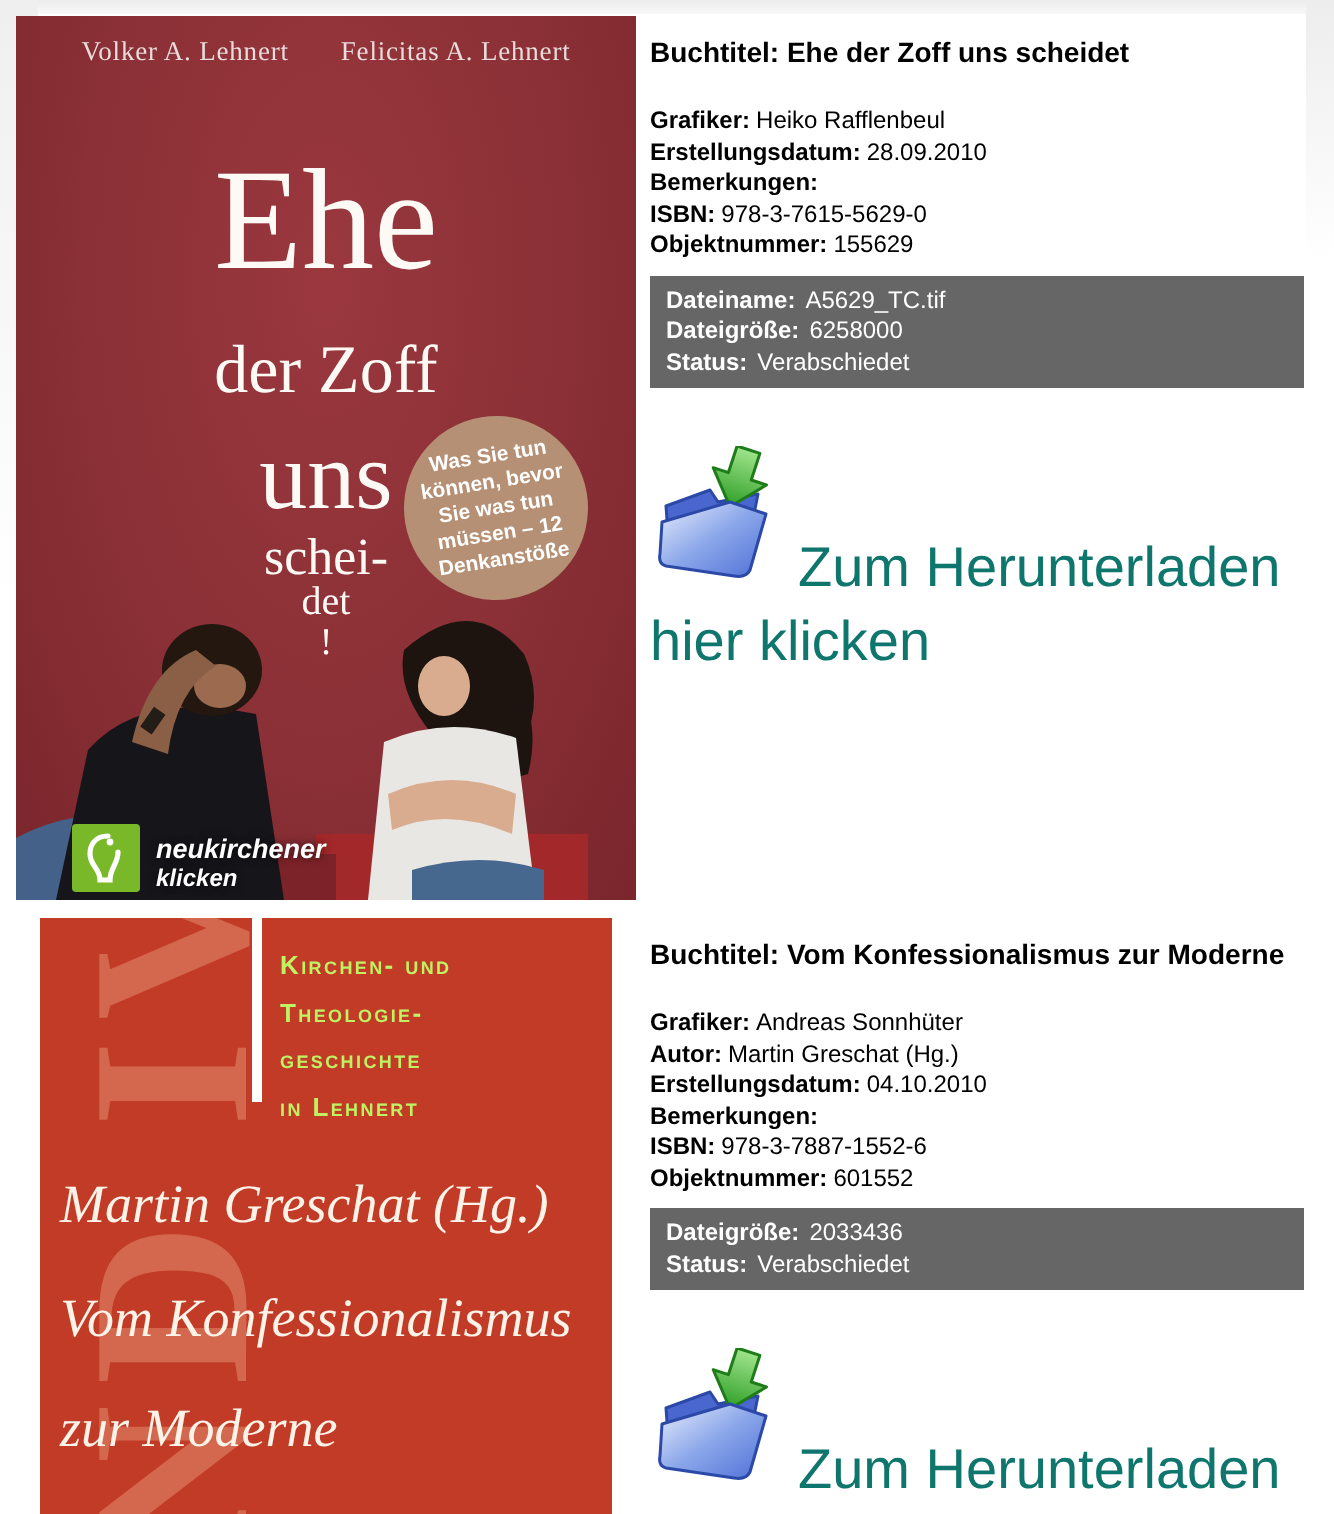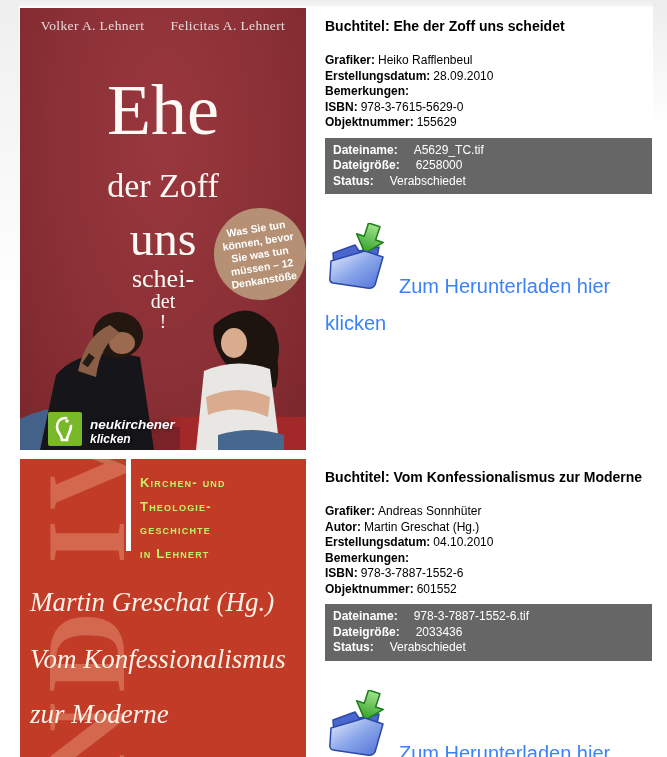--- a/index.html
+++ b/index.html
@@ -12,22 +12,22 @@
   
   .top-shade{position:absolute;left:0;top:0;right:0;height:7px;
     background:linear-gradient(#ececec,#f8f8f8);}
   .right-shade{position:absolute;right:0;top:0;width:14px;height:130px;
     background:linear-gradient(#ededed,#ffffff);}
   .left-shade{position:absolute;left:0;top:0;width:19px;height:300px;
     background:linear-gradient(#efefef,#ffffff);}
 
   
   .cover{position:absolute;overflow:hidden;}
-  #cover1{left:20px;top:8px;width:286px;height:442px;
-    background:radial-gradient(ellipse at 50% 30%, #9a383e 0%, #8a3036 55%, #7a262c 100%);}
+  #cover1{left:8px;top:8px;width:286px;height:442px;
+    background:radial-gradient(ellipse at 50% 30%, #9a383e 0%, #8a3036 55%, #7a262c 100%);padding-left:24px;}
   #cover2{left:20px;top:459px;width:286px;height:443px;background:#c23b27;}
 
   .c1-authors{position:absolute;top:10px;left:0;right:0;display:flex;
     justify-content:center;gap:26px;
     font-family:"Liberation Serif",serif;font-size:13.5px;color:#eadcdc;letter-spacing:.4px;z-index:2;}
   .c1-title{position:absolute;top:52px;left:0;right:0;text-align:center;color:#fdfaf6;
     font-family:"Liberation Serif",serif;z-index:2;}
   .t-ehe{font-size:72px;line-height:100px;}
   .t-zoff{font-size:34px;line-height:52px;}
   .t-uns{font-size:48px;line-height:54px;}
@@ -65,22 +65,22 @@
   .c2-title2{top:240px;}
 
   
   .info{position:absolute;left:325px;width:330px;padding-top:10px;font-size:12px;line-height:15.5px;}
   #info1{top:8px;}
   #info2{top:459px;}
   .heading{font-weight:bold;font-size:14px;line-height:17px;margin:0 0 18px 0;}
   .field b{font-weight:bold;}
   .field b{margin-right:3px;}
   .filebox{background:#666666;color:#ffffff;padding:5px 8px;margin-top:7px;width:311px;}
-  .filebox b{margin-right:16px;}
-  .download{display:block;margin-top:29px;color:#3b82f6;font-size:20px;line-height:37px;
+  .filebox b{margin-right:5px;}
+  .download{display:block;margin-top:29px;color:#0f766e;font-size:28px;line-height:37px;
     text-decoration:none;cursor:pointer;}
   .download .dl-icon{display:inline-block;margin-right:10px;}
 </style>
 </head>
 <body>
 
 <div class="top-shade"></div>
 <div class="right-shade"></div>
 <div class="left-shade"></div>
 
@@ -220,23 +220,20 @@
   </div>
   <div class="field">
     <b>ISBN:</b><span>978-3-7887-1552-6</span>
   </div>
   <div class="field">
     <b>Objektnummer:</b><span>601552</span>
   </div>
 
   <div class="filebox">
     <div class="field">
-      <b>Dateiname:</b><span>978-3-7887-1552-6.tif</span>
-    </div>
-    <div class="field">
       <b>Dateigröße:</b><span>2033436</span>
     </div>
     <div class="field">
       <b>Status:</b><span>Verabschiedet</span>
     </div>
   </div>
 
   <a class="download">
     <span class="dl-icon">
       <svg width="64" height="70" viewBox="0 0 64 70">

